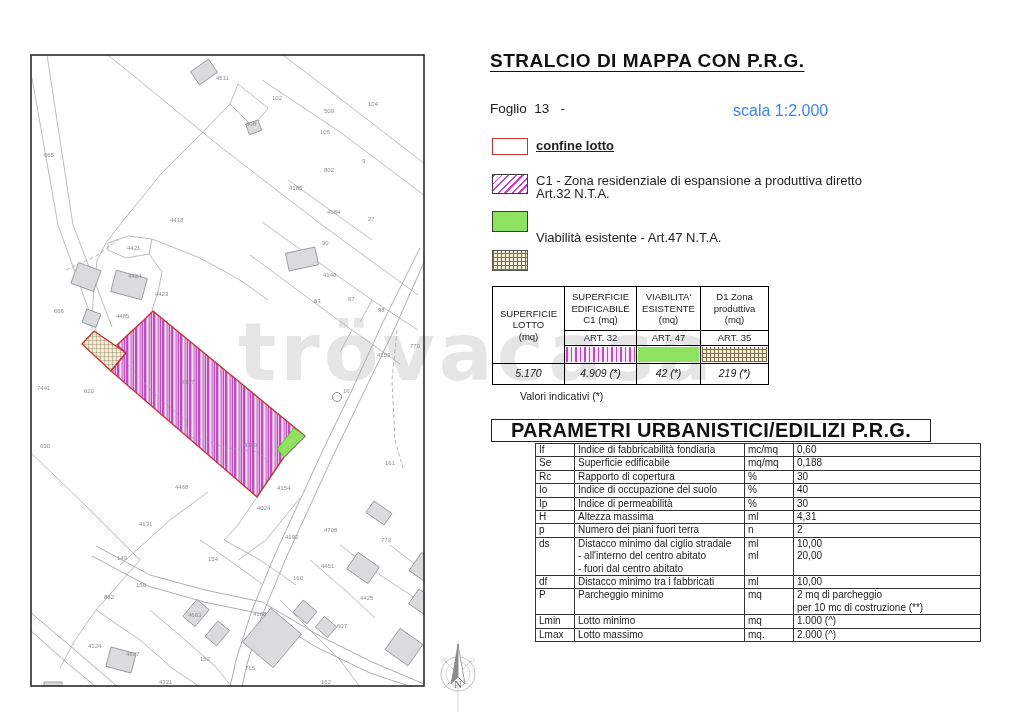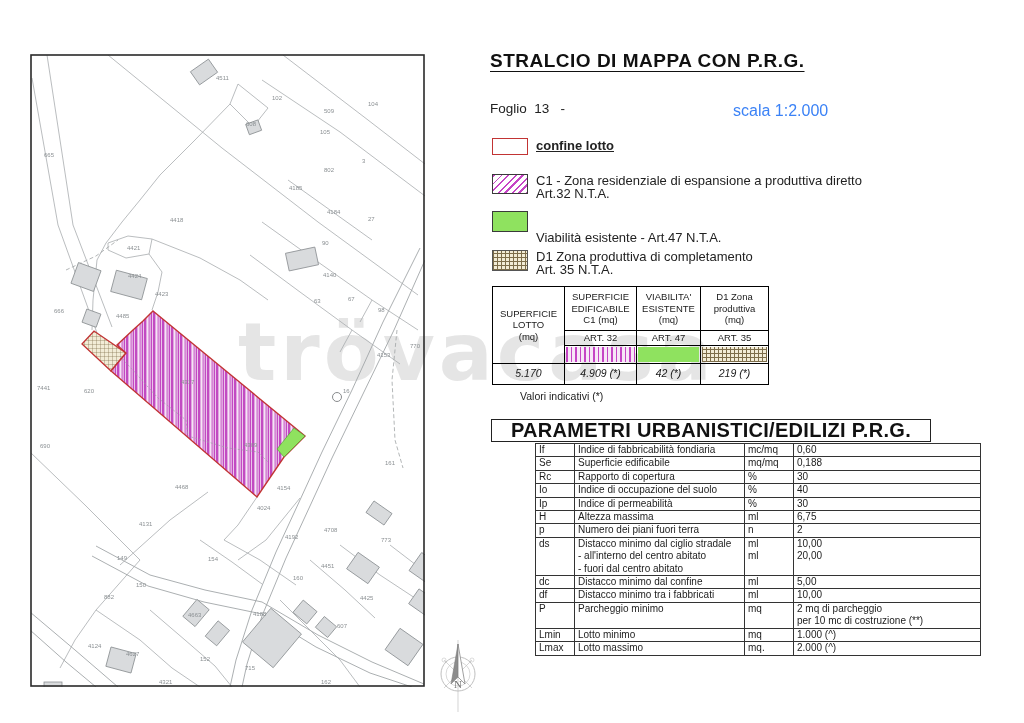--- a/index.html
+++ b/index.html
@@ -268,22 +268,20 @@
   <div id="lg-confine-label" class="lg-text">confine lotto</div>
 
   <div id="lg-c1-box" class="lg-box"></div>
   <div id="lg-c1-label" class="lg-text">C1 - Zona residenziale di espansione a produttiva diretto
 Art.32 N.T.A.</div>
 
   <div id="lg-green-box" class="lg-box"></div>
   <div id="lg-green-label" class="lg-text">Viabilità esistente -  Art.47 N.T.A.</div>
 
   <div id="lg-d1-box" class="lg-box"></div>
-  <div id="lg-d1-label" class="lg-text">D1 Zona produttiva di completamento
-Art. 35 N.T.A.</div>
 
   <table id="areas-table" class="abs">
     <colgroup>
         <col style="width:72px">
         <col style="width:72px">
         <col style="width:64px">
         <col style="width:68px">
       </colgroup>
     <tbody>
         <tr>
@@ -350,45 +348,39 @@
         <tr>
           <td class="code">Ip</td>
           <td class="desc">Indice di permeabilità</td>
           <td class="unit">%</td>
           <td class="value">30</td>
         </tr>
         <tr>
           <td class="code">H</td>
           <td class="desc">Altezza massima</td>
           <td class="unit">ml</td>
-          <td class="value">6,75</td>
+          <td class="value">4,31</td>
         </tr>
         <tr>
           <td class="code">p</td>
           <td class="desc">Numero dei piani fuori terra</td>
           <td class="unit">n</td>
           <td class="value">2</td>
         </tr>
         <tr>
           <td class="code">ds</td>
           <td class="desc">Distacco minimo dal ciglio stradale
 - all'interno del centro abitato
 - fuori dal centro abitato</td>
           <td class="unit">ml
 ml</td>
           <td class="value">10,00
 20,00</td>
         </tr>
         <tr>
-          <td class="code">dc</td>
-          <td class="desc">Distacco minimo dal confine</td>
-          <td class="unit">ml</td>
-          <td class="value">5,00</td>
-        </tr>
-        <tr>
           <td class="code">df</td>
           <td class="desc">Distacco minimo tra i fabbricati</td>
           <td class="unit">ml</td>
           <td class="value">10,00</td>
         </tr>
         <tr>
           <td class="code">P</td>
           <td class="desc">Parcheggio minimo</td>
           <td class="unit">mq</td>
           <td class="value">2 mq di parcheggio

